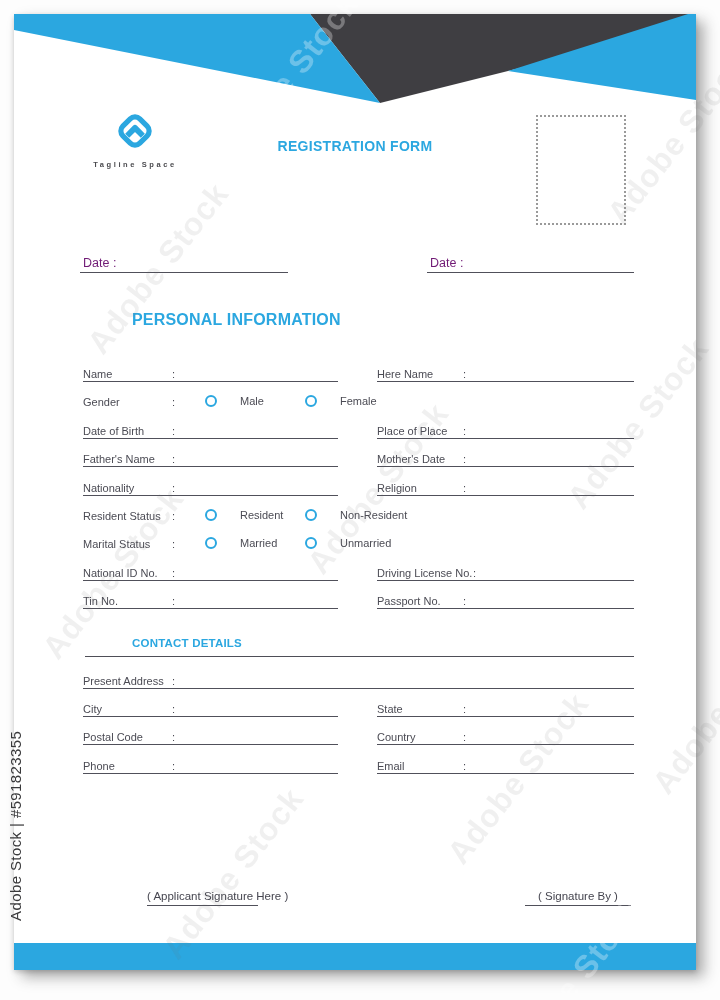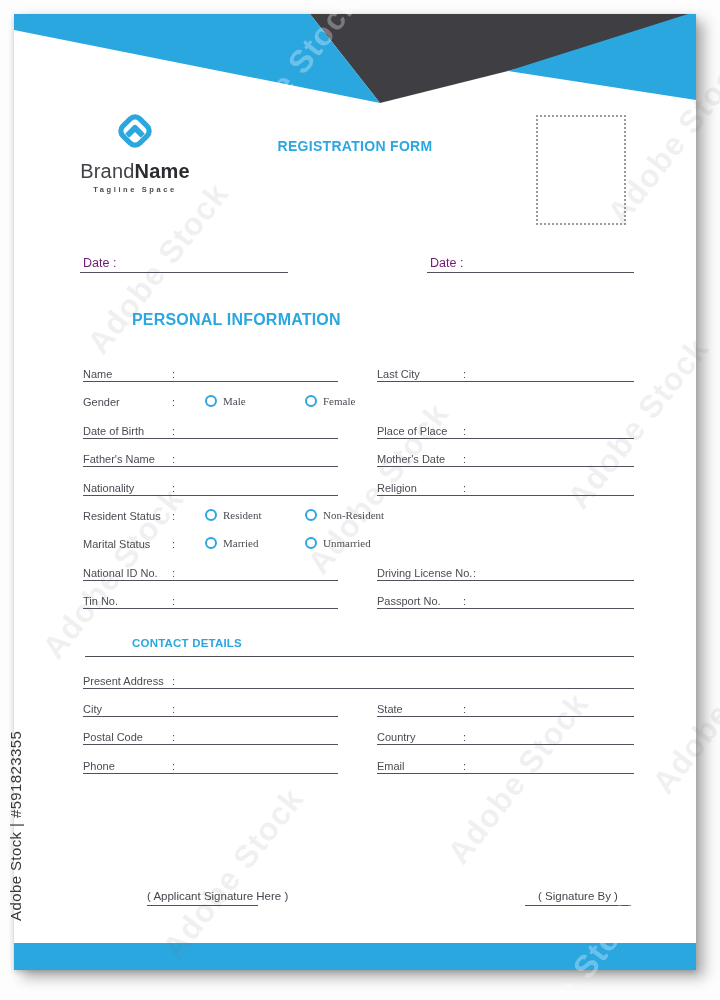--- a/index.html
+++ b/index.html
@@ -67,21 +67,21 @@
   .field { position:absolute; top:0; height:28.4px; }
   .field.fl { left:0;    width:255px; }
   .field.fr { left:294px; width:257px; }
   .field.full { left:0; width:551px; }
   .flabel { position:absolute; left:0; top:0; font-size:11px; color:#4b4b54; white-space:nowrap; }
   .colon  { position:absolute; left:89px; top:0; font-size:11px; color:#4b4b54; }
   .field.fr .colon { left:86px; }
   .fline  { position:absolute; left:0; right:0; top:13px; border-bottom:1.6px solid #50505a; }
   .pa-row { position:absolute; left:69px; top:661px; width:551px; height:28px; }
   
-  .radio-opt { position:absolute; top:-1px; display:flex; align-items:center; gap:6px; cursor:pointer;font-family:Liberation Serif, serif; }
+  .radio-opt { position:absolute; top:-1px; display:flex; align-items:center; gap:23px; cursor:pointer; }
   .radio-opt .rcirc {
     width:12px; height:12px; border:2.6px solid #2ba7e0; border-radius:50%;
     background:#fff; display:inline-block; flex:0 0 auto;
   }
   .radio-opt em { font-style:normal; font-size:11px; color:#4b4b54; white-space:nowrap; }
   .ro1 { left:122px; } .ro2 { left:222px; }
   
   .footnote {
     position:absolute; left:71px; top:786px; width:547px;
     font-size:10.8px; line-height:13.5px; color:#41414b;
@@ -118,21 +118,20 @@
     <polygon points="296,0 682,0 682,10 366,89" fill="#3f3e42"></polygon>
     <polygon points="0,0 296,0 366,89 0,16" fill="#2ba7e0"></polygon>
     <polygon points="494,57 674,0 682,0 682,86" fill="#2ba7e0"></polygon>
   </svg>
 
   <div class="logo">
     <svg width="50" height="50" viewBox="0 0 48 48">
       <rect x="12.5" y="12.5" width="23" height="23" rx="6.5" fill="none" stroke-width="5" transform="rotate(45 24 24)" stroke="#2ba7e0"></rect>
       <path d="M16.5 28.5 L24 21 L31.5 28.5" fill="none" stroke-width="5.5" stroke-linejoin="round" stroke="#2ba7e0"></path>
     </svg>
-    <div class="brand-line"><span class="light">Brand</span><b>Name</b></div>
     <div class="tagline">Tagline Space</div>
   </div>
 
   <div class="form-title">REGISTRATION FORM</div>
   <div class="photo-box"></div>
 
   <div class="date-field dleft">
     <span class="dlabel">Date :</span>
     <span class="dline"></span>
   </div>
@@ -144,21 +143,21 @@
   <h2 class="sec-heading sec-personal">PERSONAL INFORMATION</h2>
 
   <div class="rows personal">
     <div class="row">
       <div class="field fl">
         <span class="flabel">Name</span>
           <span class="colon">:</span>
         <span class="fline"></span>
       </div>
       <div class="field fr">
-        <span class="flabel">Last City</span>
+        <span class="flabel">Here Name</span>
           <span class="colon">:</span>
         <span class="fline"></span>
       </div>
     </div>
     <div class="row">
       <div class="field full">
         <span class="flabel">Gender</span>
           <span class="colon">:</span>
         <span class="radio-opt ro1">
             <i class="rcirc"></i>

